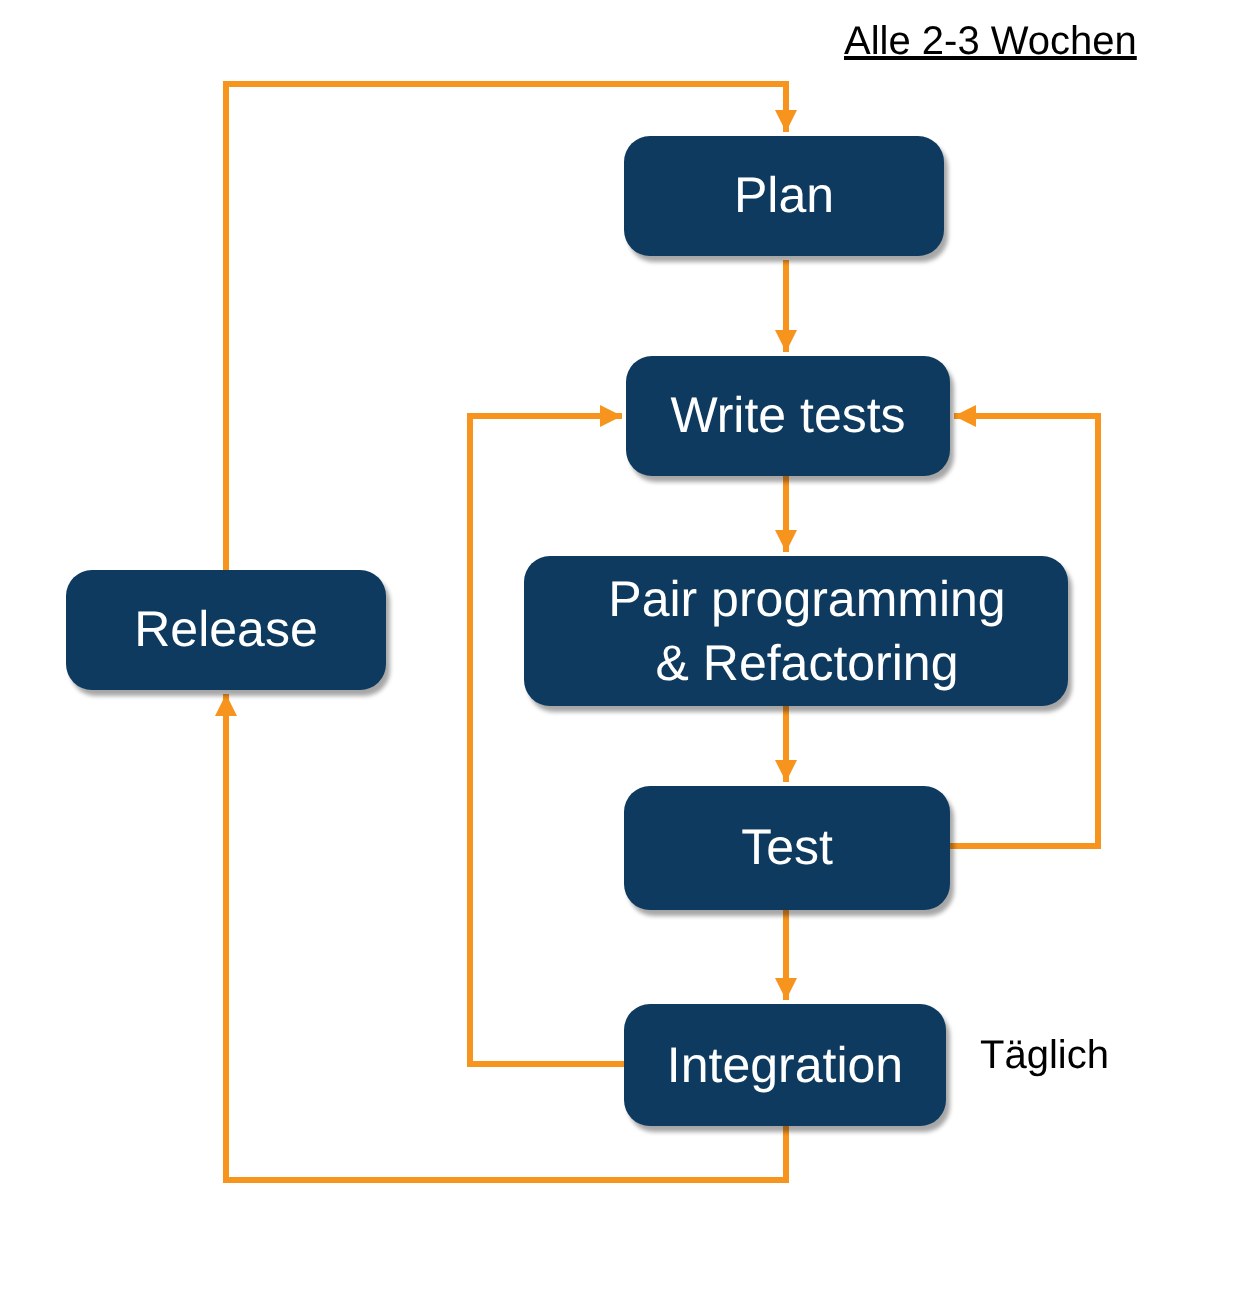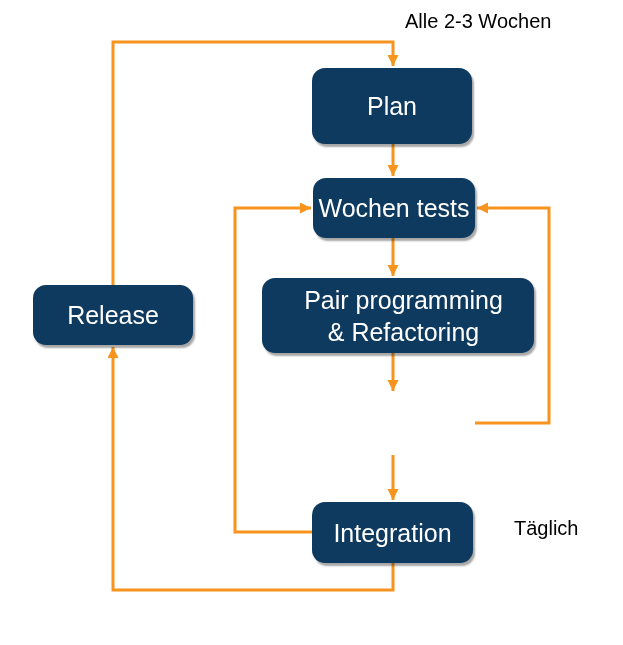--- a/index.html
+++ b/index.html
@@ -38,35 +38,35 @@
     border-radius:13px;
     display:flex;
     align-items:center;
     justify-content:center;
     text-align:center;
     font-size:25px;
     line-height:32px;
     white-space:pre-line;
     box-shadow:2px 3px 2px rgba(0,0,0,0.35);
   }
-  .node-plan       {left:312px; top:68px;  width:160px; height:76px;}
+  .node-plan       {left:312px; top:68px;  width:160px; height:60px;}
   .node-write-tests{left:313px; top:178px; width:162px; height:60px;}
   .node-pair       {left:262px; top:278px; width:261px; height:75px;padding-left:11px;}
   .node-test       {left:312px; top:393px; width:163px; height:62px;}
   .node-integration{left:312px; top:502px; width:161px; height:61px;}
   .node-release    {left:33px;  top:285px; width:160px; height:60px;}
   .annot{
     position:absolute;
     color:var(--label-text);
     font-size:20px;
     line-height:24px;
     white-space:nowrap;
   }
-  .annot-cycle {left:405px; top:9px;}
-  .annot-daily {left:490px; top:516px;margin-left:24px;}
+  .annot-cycle {left:422px; top:9px;text-decoration:underline;}
+  .annot-daily {left:490px; top:516px;}
   .annot-source{left:420px; top:609px; font-size:18px;}
 </style>
 </head>
 <body>
 
 <div class="canvas">
 
   <svg class="arrows" viewBox="0 0 623 645" xmlns="http://www.w3.org/2000/svg">
     <defs>
       <marker id="ah" markerUnits="userSpaceOnUse" markerWidth="14" markerHeight="14" refX="11" refY="5.5" orient="auto">
@@ -81,28 +81,31 @@
     <path class="flow" d="M475,423 L549,423 L549,208 L477,208" marker-end="url(#ah)"></path>
     <path class="flow" d="M312,532 L235,532 L235,208 L311,208" marker-end="url(#ah)"></path>
     <path class="flow" d="M393,563 L393,590 L113,590 L113,347" marker-end="url(#ah)"></path>
   </svg>
 
   <div class="node node-plan">
     <span>Plan</span>
   </div>
 
   <div class="node node-write-tests">
-    <span>Wochen tests</span>
+    <span>Write tests</span>
   </div>
 
   <div class="node node-pair">
     <span>Pair programming
 &amp; Refactoring</span>
   </div>
 
+  <div class="node node-test">
+    <span>Test</span>
+  </div>
 
   <div class="node node-integration">
     <span>Integration</span>
   </div>
 
   <div class="node node-release">
     <span>Release</span>
   </div>
 
   <div class="annot annot-cycle">Alle 2-3 Wochen</div>

